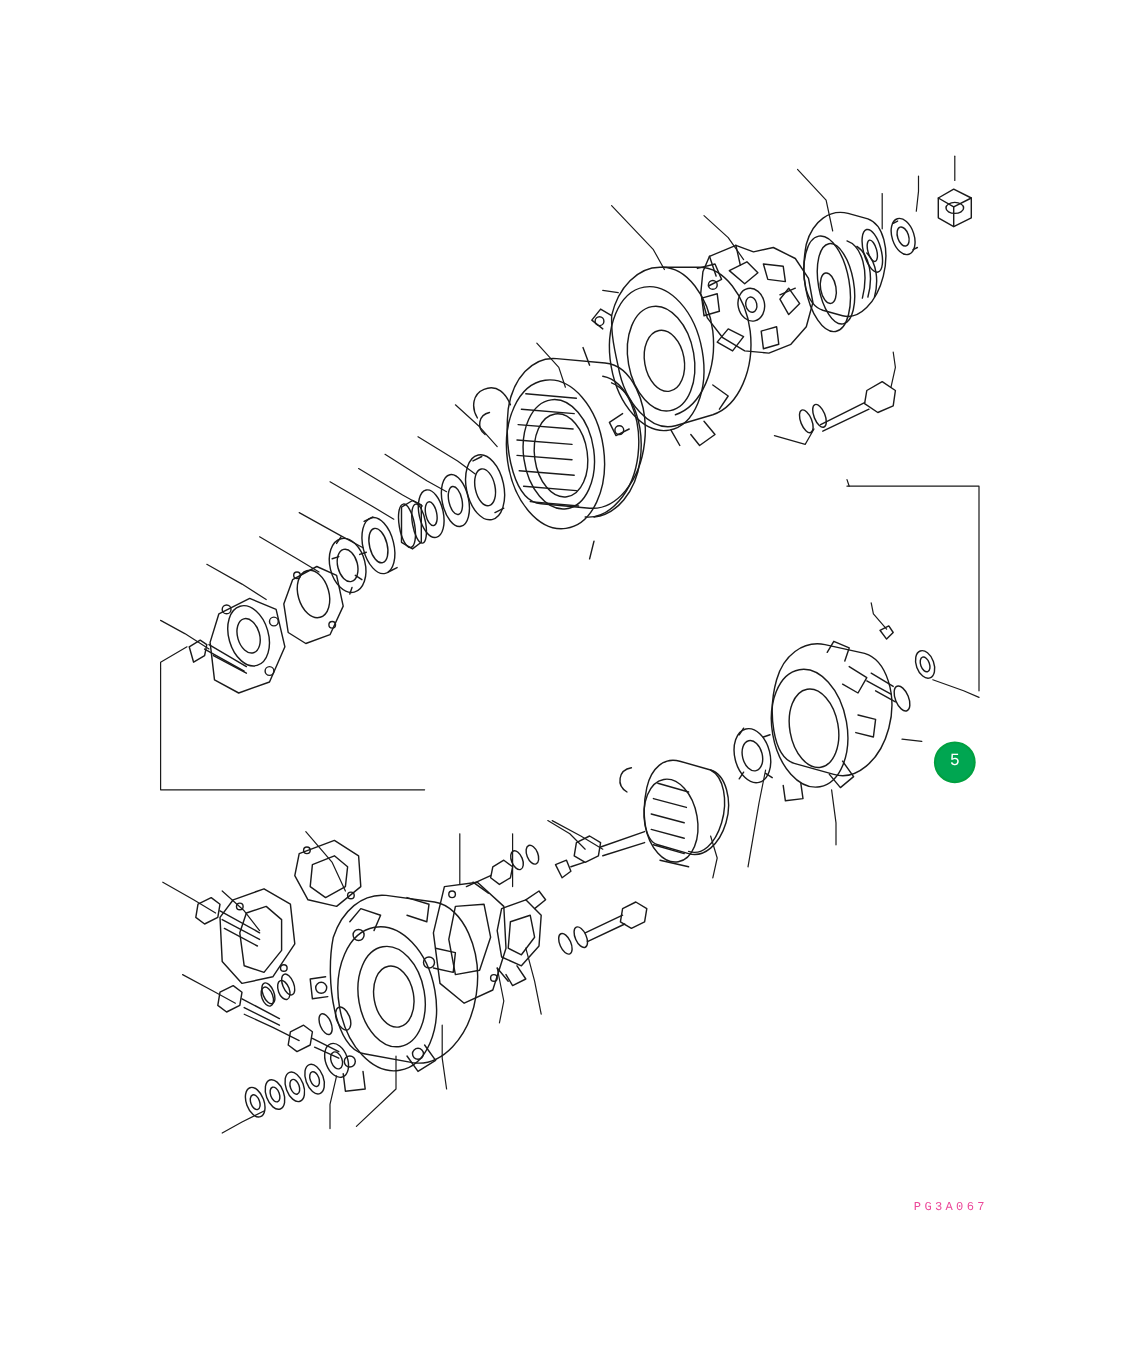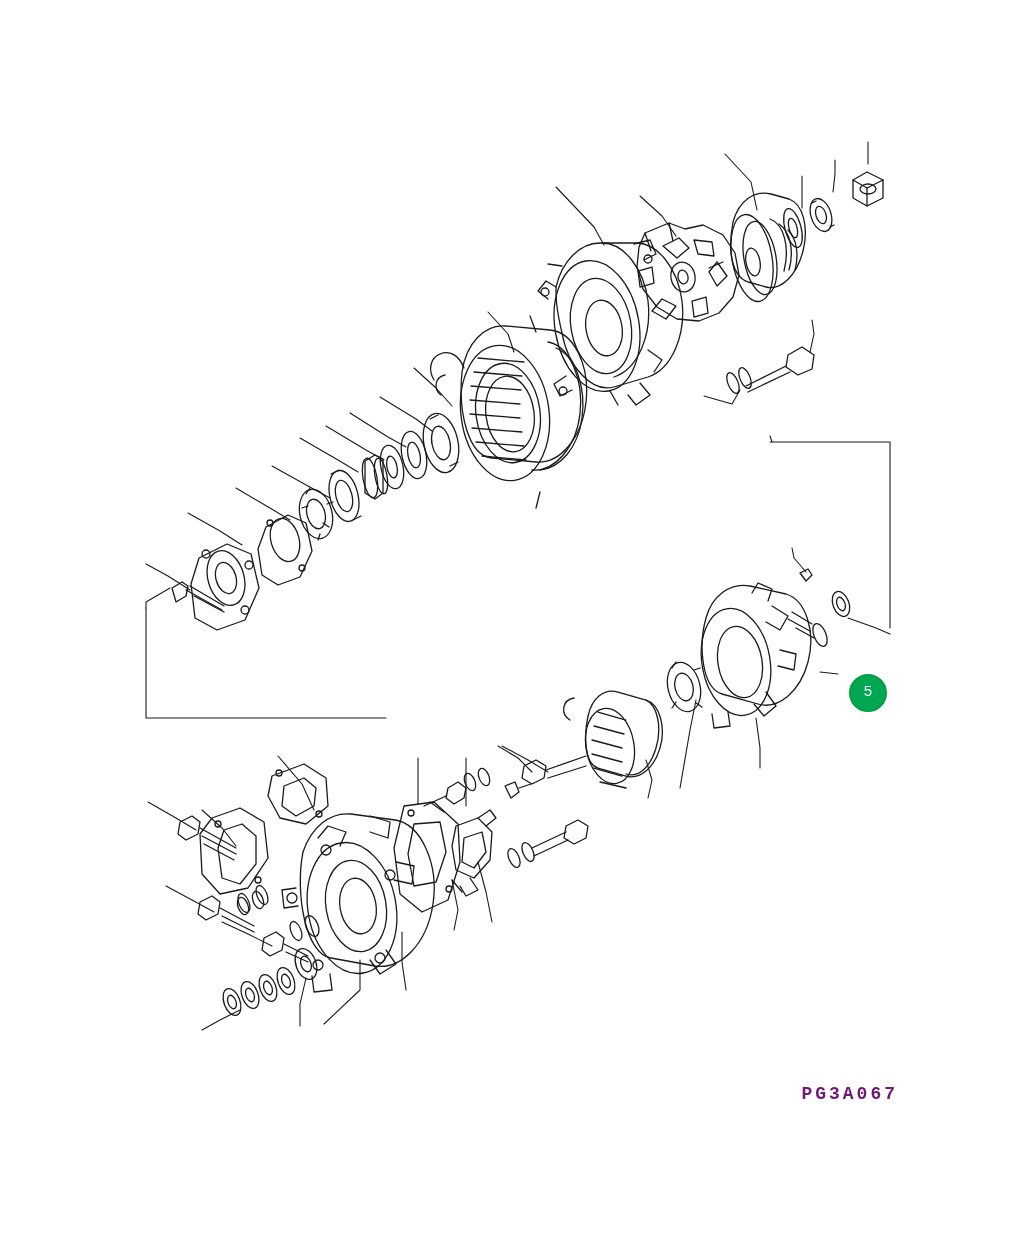--- a/index.html
+++ b/index.html
@@ -22,25 +22,24 @@
     left: 0;
     top: 0;
     width: 1028px;
     height: 1242px;
   }
   .drawing-code {
     position: absolute;
     right: 130px;
     bottom: 138px;
     font-family: "Liberation Mono", monospace;
-    font-size: 18px;
+    font-size: 11px;
     letter-spacing: 3px;
-    color: #701a75;
+    color: #ec4899;
     white-space: nowrap;
-    font-weight: bold;
   }
   .callout {
     position: absolute;
     width: 34px;
     height: 34px;
     border-radius: 50%;
     border: 2px solid #00a040;
     background: #00a651;
     color: #ffffff;
     font-size: 15px;

